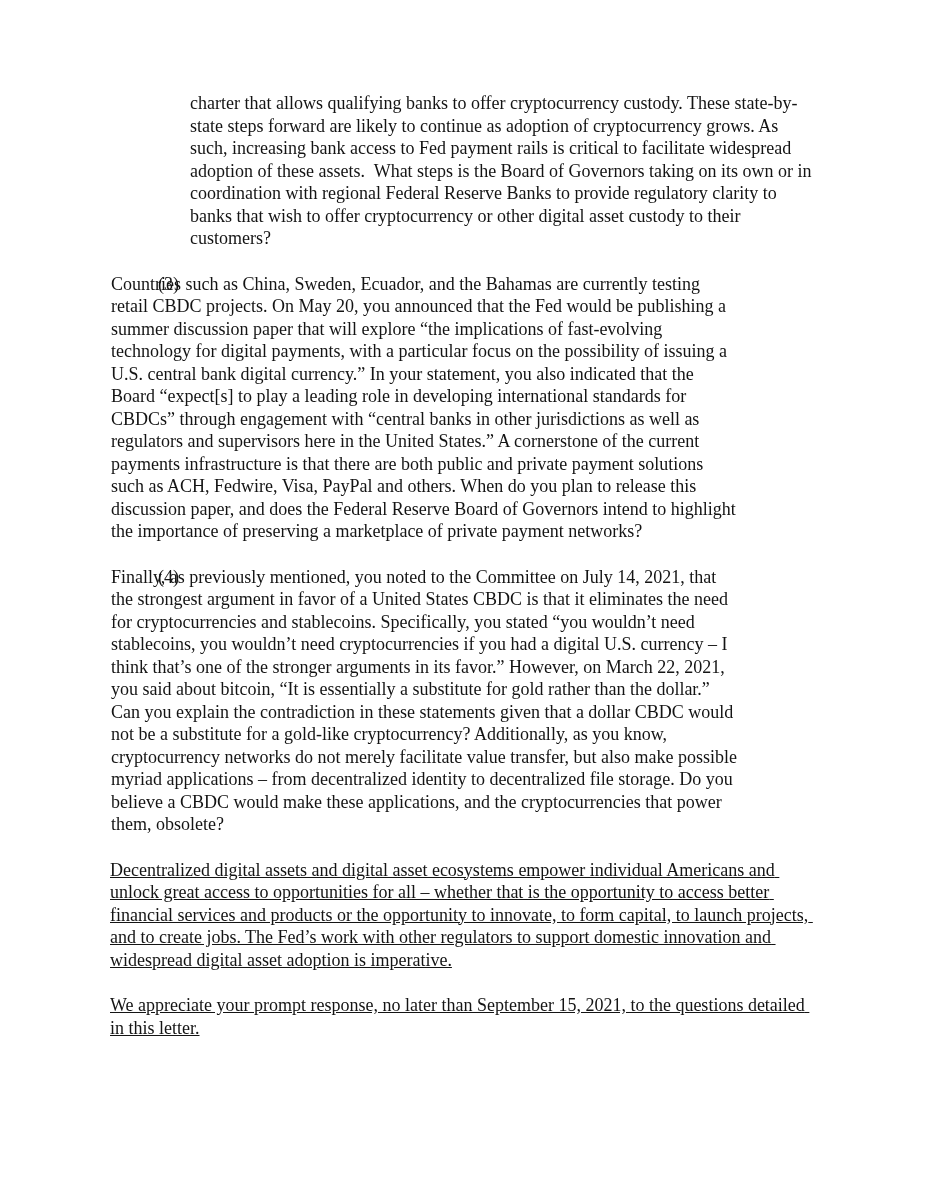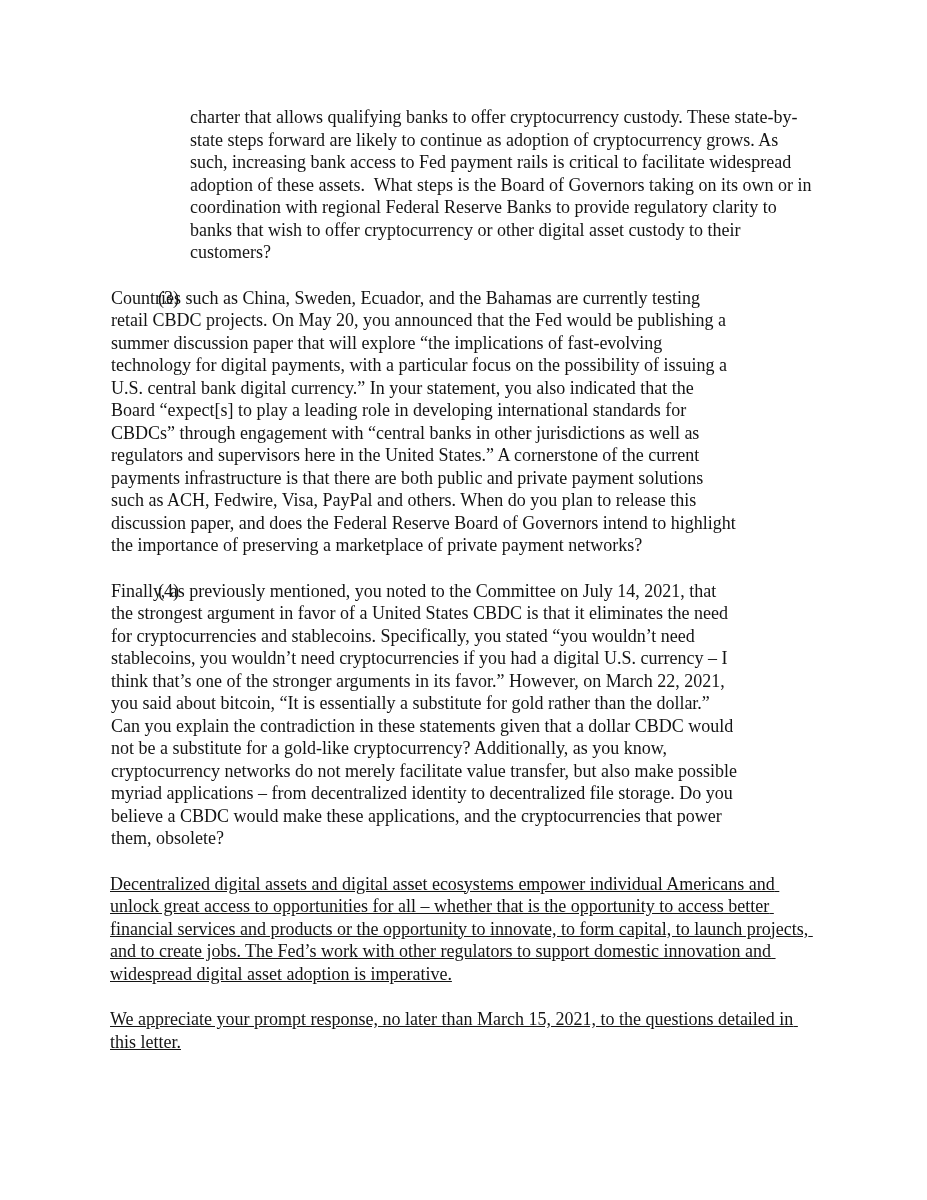--- a/index.html
+++ b/index.html
@@ -14,21 +14,21 @@
     margin: 0 auto;
     background: #ffffff;
     font-family: "Liberation Serif", "DejaVu Serif", serif;
     font-size: 18px;
     line-height: 22.5px;
     color: #141414;
     overflow: hidden;
   }
   .content {
     position: absolute;
-    top: 106px;
+    top: 92px;
     left: 0;
     width: 846px;
   }
   p {
     margin: 0;
     white-space: pre-wrap;
     text-align: left;
   }
   .para-cont {
     margin-left: 190px;
@@ -67,16 +67,16 @@
       <p class="item-text">Countries such as China, Sweden, Ecuador, and the Bahamas are currently testing retail CBDC projects. On May 20, you announced that the Fed would be publishing a summer discussion paper that will explore “the implications of fast-evolving technology for digital payments, with a particular focus on the possibility of issuing a U.S. central bank digital currency.” In your statement, you also indicated that the Board “expect[s] to play a leading role in developing international standards for CBDCs” through engagement with “central banks in other jurisdictions as well as regulators and supervisors here in the United States.” A cornerstone of the current payments infrastructure is that there are both public and private payment solutions such as ACH, Fedwire, Visa, PayPal and others. When do you plan to release this discussion paper, and does the Federal Reserve Board of Governors intend to highlight the importance of preserving a marketplace of private payment networks?</p>
     </div>
 
     <div class="list-item">
       <span class="item-marker">(4)</span>
       <p class="item-text">Finally, as previously mentioned, you noted to the Committee on July 14, 2021, that the strongest argument in favor of a United States CBDC is that it eliminates the need for cryptocurrencies and stablecoins. Specifically, you stated “you wouldn’t need stablecoins, you wouldn’t need cryptocurrencies if you had a digital U.S. currency – I think that’s one of the stronger arguments in its favor.” However, on March 22, 2021, you said about bitcoin, “It is essentially a substitute for gold rather than the dollar.” Can you explain the contradiction in these statements given that a dollar CBDC would not be a substitute for a gold-like cryptocurrency? Additionally, as you know, cryptocurrency networks do not merely facilitate value transfer, but also make possible myriad applications – from decentralized identity to decentralized file storage. Do you believe a CBDC would make these applications, and the cryptocurrencies that power them, obsolete?</p>
     </div>
 
     <p class="closing">Decentralized digital assets and digital asset ecosystems empower individual Americans and unlock great access to opportunities for all – whether that is the opportunity to access better financial services and products or the opportunity to innovate, to form capital, to launch projects, and to create jobs. The Fed’s work with other regulators to support domestic innovation and widespread digital asset adoption is imperative.</p>
 
-    <p class="closing">We appreciate your prompt response, no later than March 15, 2021, to the questions detailed in this letter.</p>
+    <p class="closing">We appreciate your prompt response, no later than September 15, 2021, to the questions detailed in this letter.</p>
 
   </div>
 </div>
 
 </body></html>

